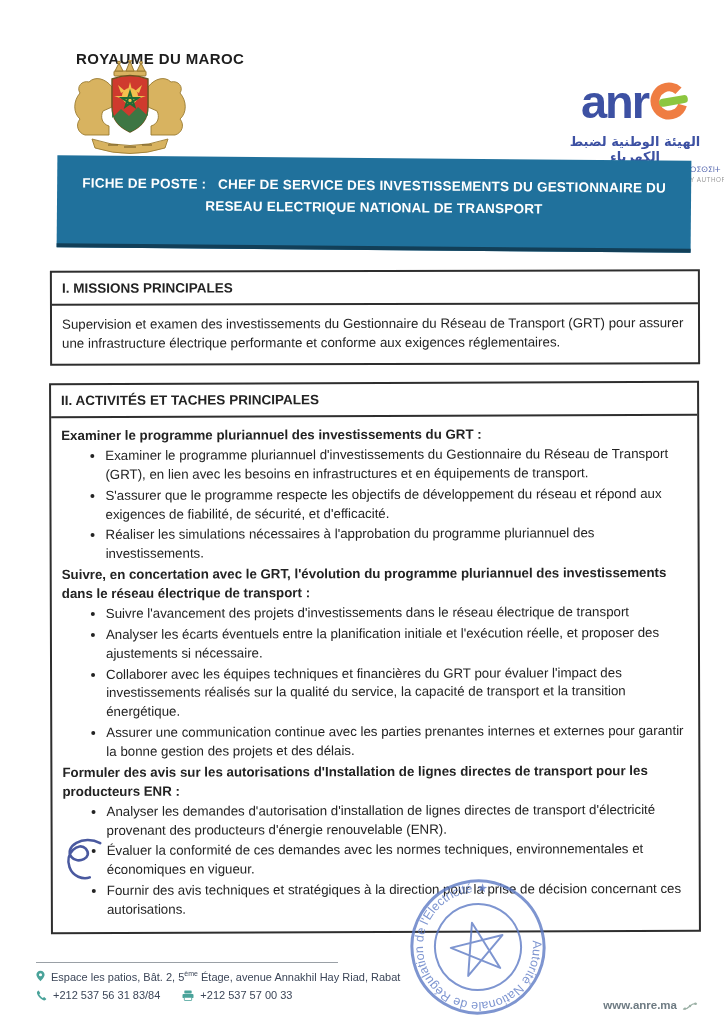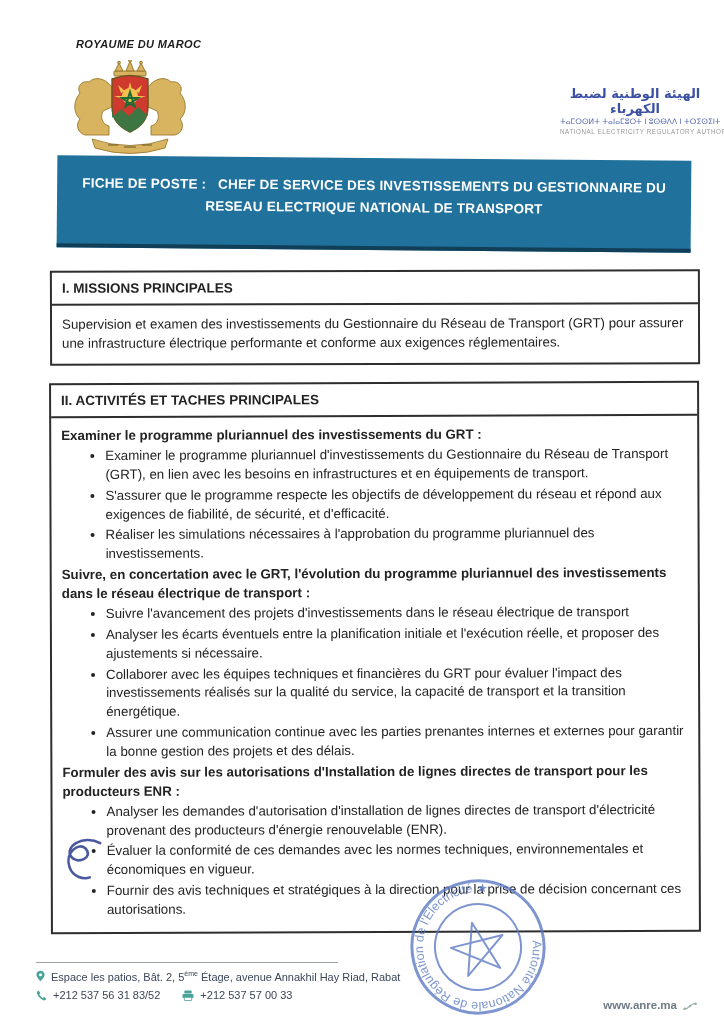--- a/index.html
+++ b/index.html
@@ -1,20 +1,20 @@
 <!DOCTYPE html>
 <html><head>
 <meta charset="utf-8">
 <style>
   html,body{margin:0;padding:0;}
   body{background:#ffffff;font-family:"Liberation Sans","DejaVu Sans",sans-serif;color:#232323;}
   .page{position:relative;width:724px;height:1024px;background:#fff;overflow:hidden;}
 
   
-  .kingdom-label{position:absolute;left:76px;top:38px;font-size:11px;font-weight:bold;letter-spacing:.4px;color:#1d1d1d;font-style:italic;}
+  .kingdom-label{position:absolute;left:76px;top:50px;font-size:15px;font-weight:bold;letter-spacing:.4px;color:#1d1d1d;}
   .coa{position:absolute;left:68px;top:60px;}
 
   .anre-logo{position:absolute;right:14px;top:74px;width:150px;text-align:center;}
   .anre-word{display:flex;align-items:flex-end;justify-content:center;height:48px;}
   .anre-word .txt{font-size:47px;font-weight:bold;letter-spacing:-2px;line-height:40px;}
   .anre-arabic{direction:rtl;font-size:13px;font-weight:bold;color:#3d51a3;margin-top:12px;font-family:"DejaVu Sans",sans-serif;}
   .anre-tifinagh{font-size:7.5px;color:#3d51a3;opacity:.85;margin-top:1px;font-family:"DejaVu Sans",sans-serif;white-space:nowrap;}
   .anre-english{font-size:6.3px;color:#9a9a9a;letter-spacing:.55px;margin-top:2px;white-space:nowrap;}
 
   
@@ -74,20 +74,27 @@
       <path d="M62,22 L64,30 L60,30 Z M50,25 L57,31 L53,33 Z M74,25 L67,31 L71,33 Z M46,36 L55,36 L55,39 Z M78,36 L69,36 L69,39 Z"></path>
     </g>
     <path d="M44,58 L53,49 L61,56 L70,47 L80,56 L80,47 Q80,64 62,72 Q44,64 44,47 Z" fill="#2e7d46" opacity="0.9"></path>
     <path d="M62,32 L66.5,46.5 L54,38 L70,38 L57.5,46.5 Z" fill="none" stroke="#1e6b35" stroke-width="2"></path>
 
     <path d="M24,79 Q62,92 100,79 L97,88 Q62,99 27,88 Z" fill="#d8b360" stroke="#9a7a30" stroke-width="0.9"></path>
     <path d="M40,85 h10 M56,87 h12 M74,85 h10" stroke="#6b5420" stroke-width="1.2"></path>
   </svg>
 
   <div class="anre-logo">
+    <div class="anre-word">
+      <span class="txt" style="color: rgb(61, 81, 163);">anr</span>
+      <svg width="40" height="44" viewBox="0 0 40 44" style="margin-left:1px;">
+        <circle cx="20" cy="23" r="14" fill="none" stroke="#ef7d42" stroke-width="9" stroke-dasharray="72 16" stroke-dashoffset="-10" transform="rotate(-25 20 23)"></circle>
+        <rect x="10" y="19" width="29" height="8" rx="4" fill="#8cc63f" transform="rotate(-10 24 23)"></rect>
+      </svg>
+    </div>
     <div class="anre-arabic">الهيئة الوطنية لضبط الكهرباء</div>
     <div class="anre-tifinagh">ⵜⴰⵎⵔⵙⵍⵜ ⵜⴰⵏⴰⵎⵓⵔⵜ ⵏ ⵓⵙⴱⴷⴷ ⵏ ⵜⵔⵉⵙⵉⵏⵜ</div>
     <div class="anre-english">NATIONAL ELECTRICITY REGULATORY AUTHORITY</div>
   </div>
 
   <div class="banner" style="background: rgb(32, 113, 156);">
     <div>FICHE DE POSTE :&nbsp;&nbsp;&nbsp;CHEF DE SERVICE DES INVESTISSEMENTS DU GESTIONNAIRE DU</div>
     <div>RESEAU ELECTRIQUE NATIONAL DE TRANSPORT</div>
   </div>
 
@@ -143,21 +150,21 @@
     <svg width="9" height="12" viewBox="0 0 11 13">
       <path d="M5.5,0 C2.5,0 .5,2.2 .5,5 C.5,8 5.5,13 5.5,13 C5.5,13 10.5,8 10.5,5 C10.5,2.2 8.5,0 5.5,0 Z M5.5,6.8 A1.9,1.9 0 1,1 5.5,3 A1.9,1.9 0 1,1 5.5,6.8 Z" fill="#4aa39a" fill-rule="evenodd"></path>
     </svg>
     <span><span>Espace les patios, Bât. 2, 5</span><sup>ème</sup><span> Étage, avenue Annakhil Hay Riad, Rabat</span></span>
   </div>
 
   <div class="footer-line tels">
     <svg width="11" height="11" viewBox="0 0 12 12">
       <path d="M2.8,.6 C1.5,1.2 .6,2.3 1.2,4.1 C2,6.6 4.5,9.5 7.5,11 C9.2,11.8 10.6,11.2 11.3,9.9 L9,7.7 L7.2,8.6 C5.8,7.8 4.4,6.4 3.6,5 L4.7,3.2 Z" fill="#4aa39a"></path>
     </svg>
-    <span>+212 537 56 31 83/52</span>
+    <span>+212 537 56 31 83/84</span>
     <span class="gap"></span>
     <svg width="12" height="11" viewBox="0 0 13 12">
       <g fill="#4aa39a">
         <rect x="2.5" y="0.5" width="8" height="3.2" rx="0.6"></rect>
         <rect x="0.5" y="4.4" width="12" height="4.4" rx="1"></rect>
         <rect x="2.5" y="8" width="8" height="3.5" rx="0.6" fill="#fff" stroke="#4aa39a" stroke-width="0.9"></rect>
       </g>
     </svg>
     <span>+212 537 57 00 33</span>
   </div>

